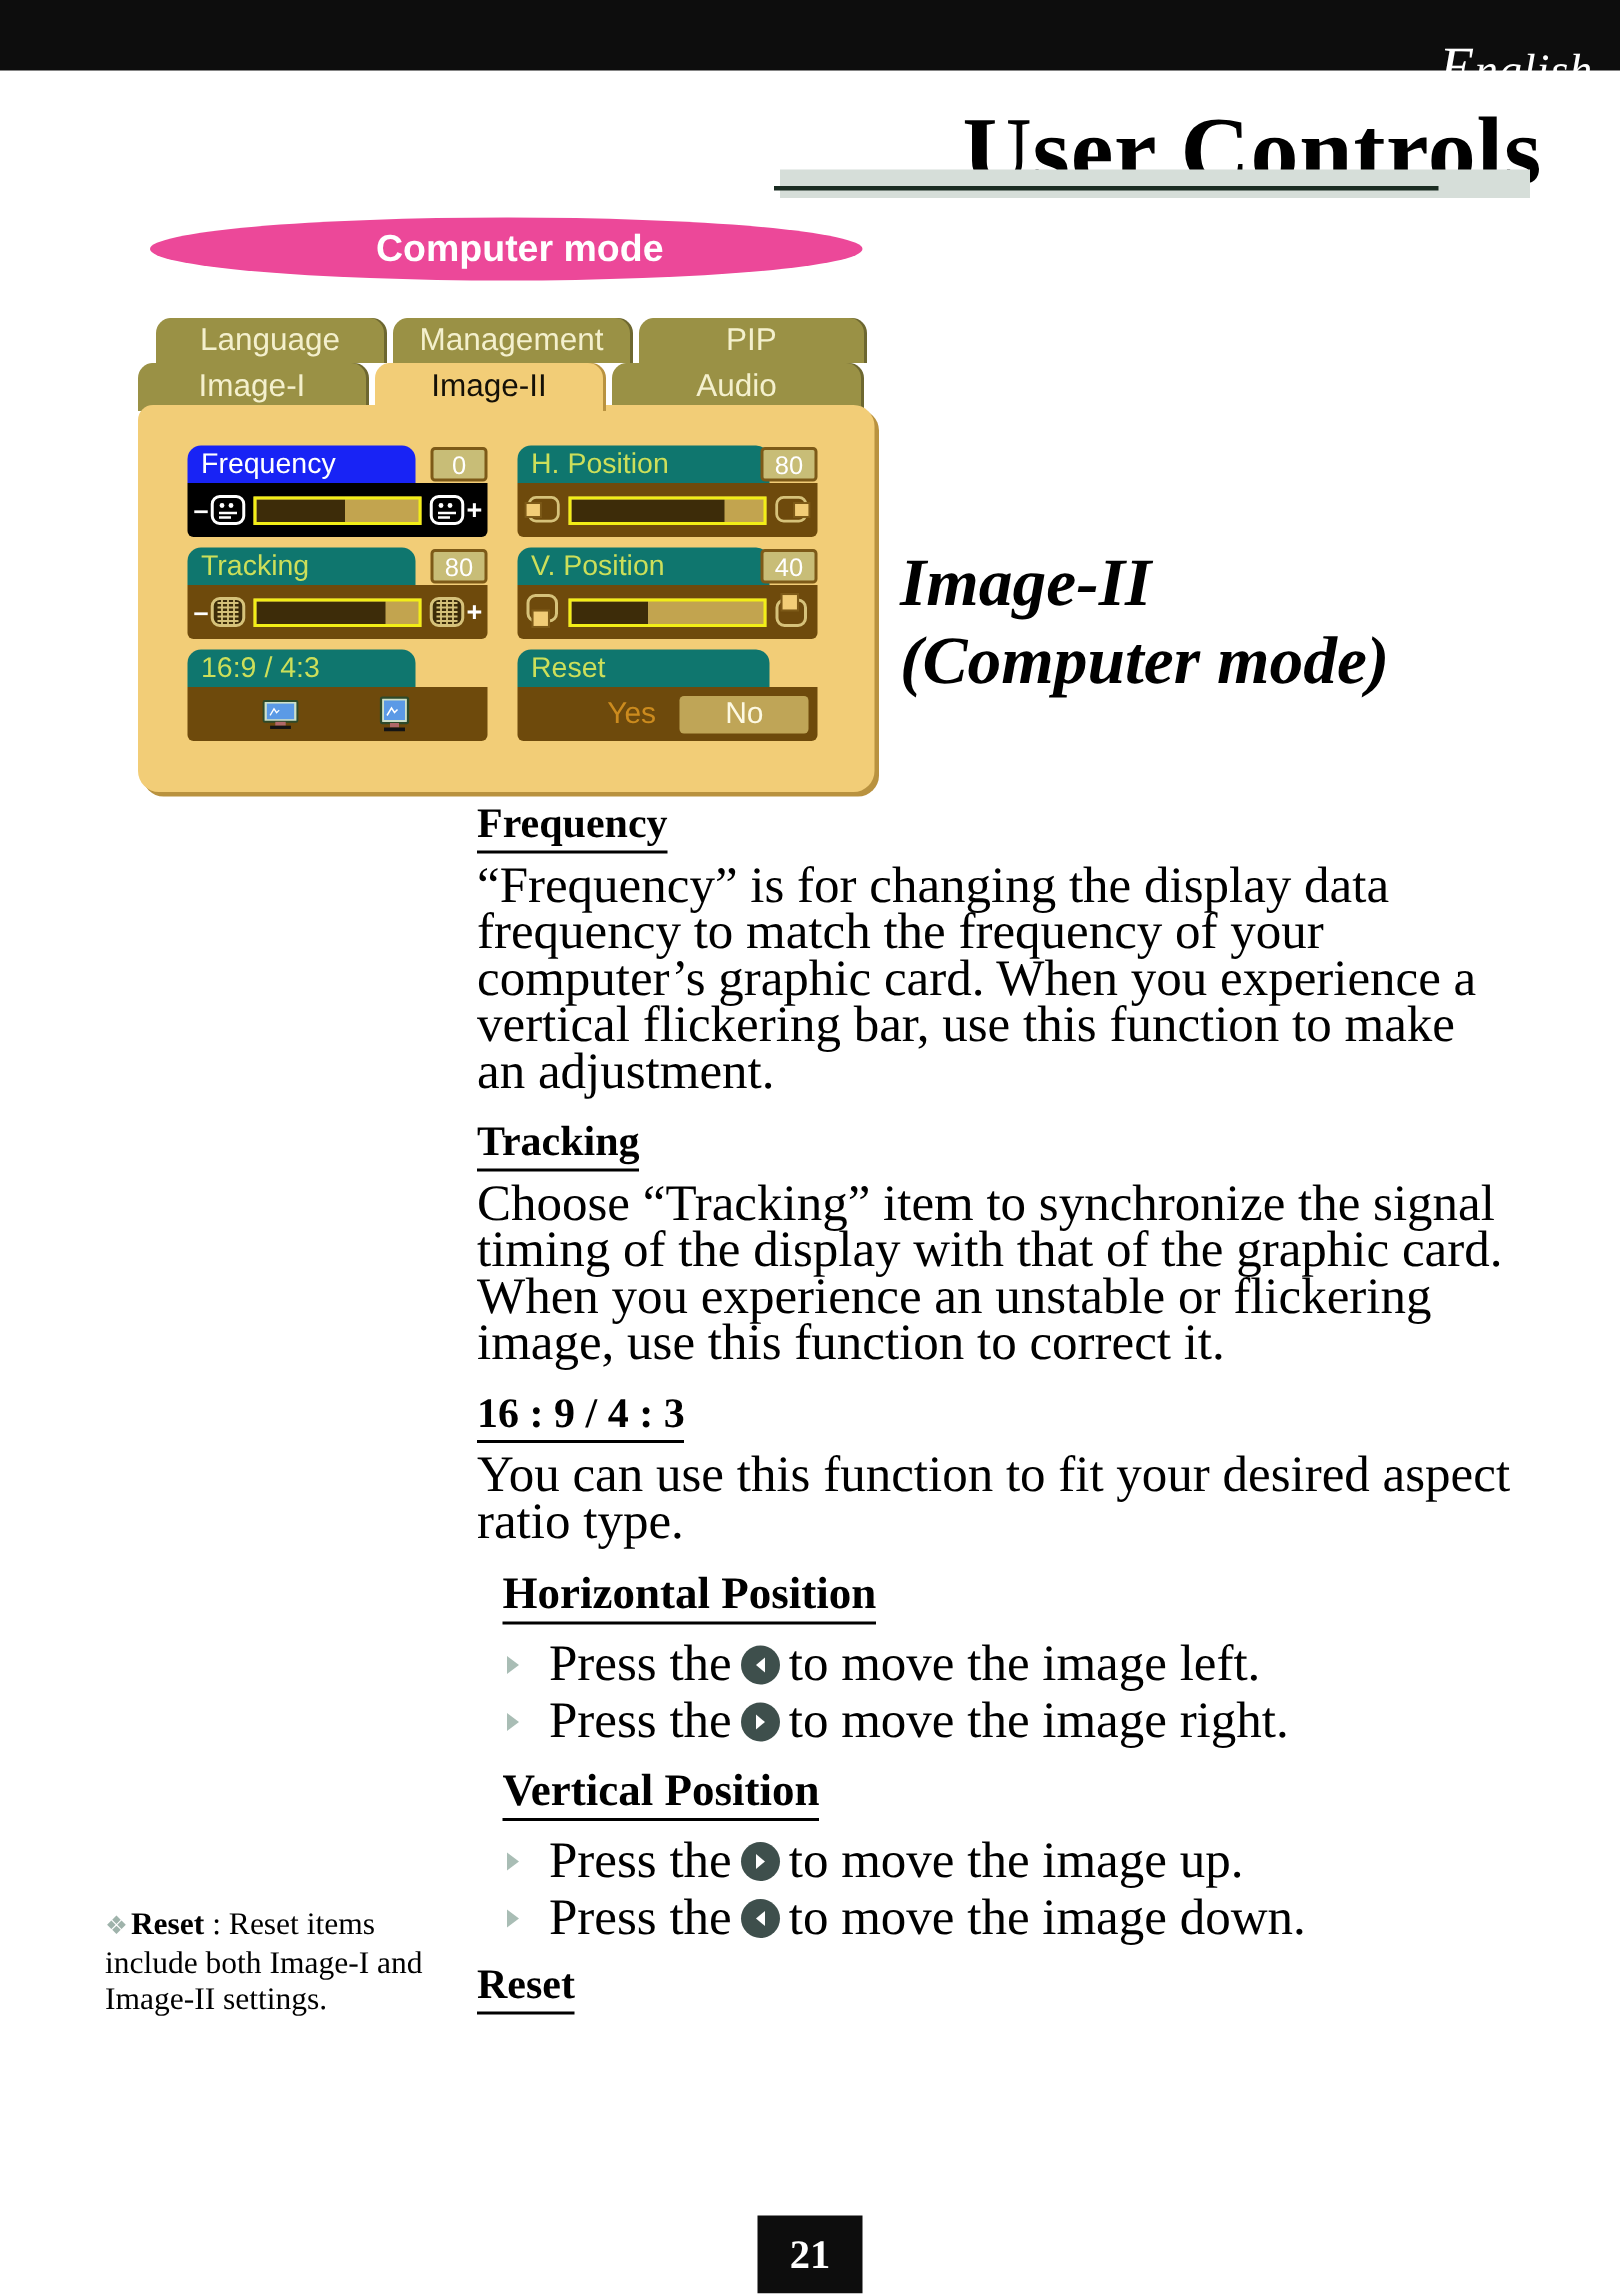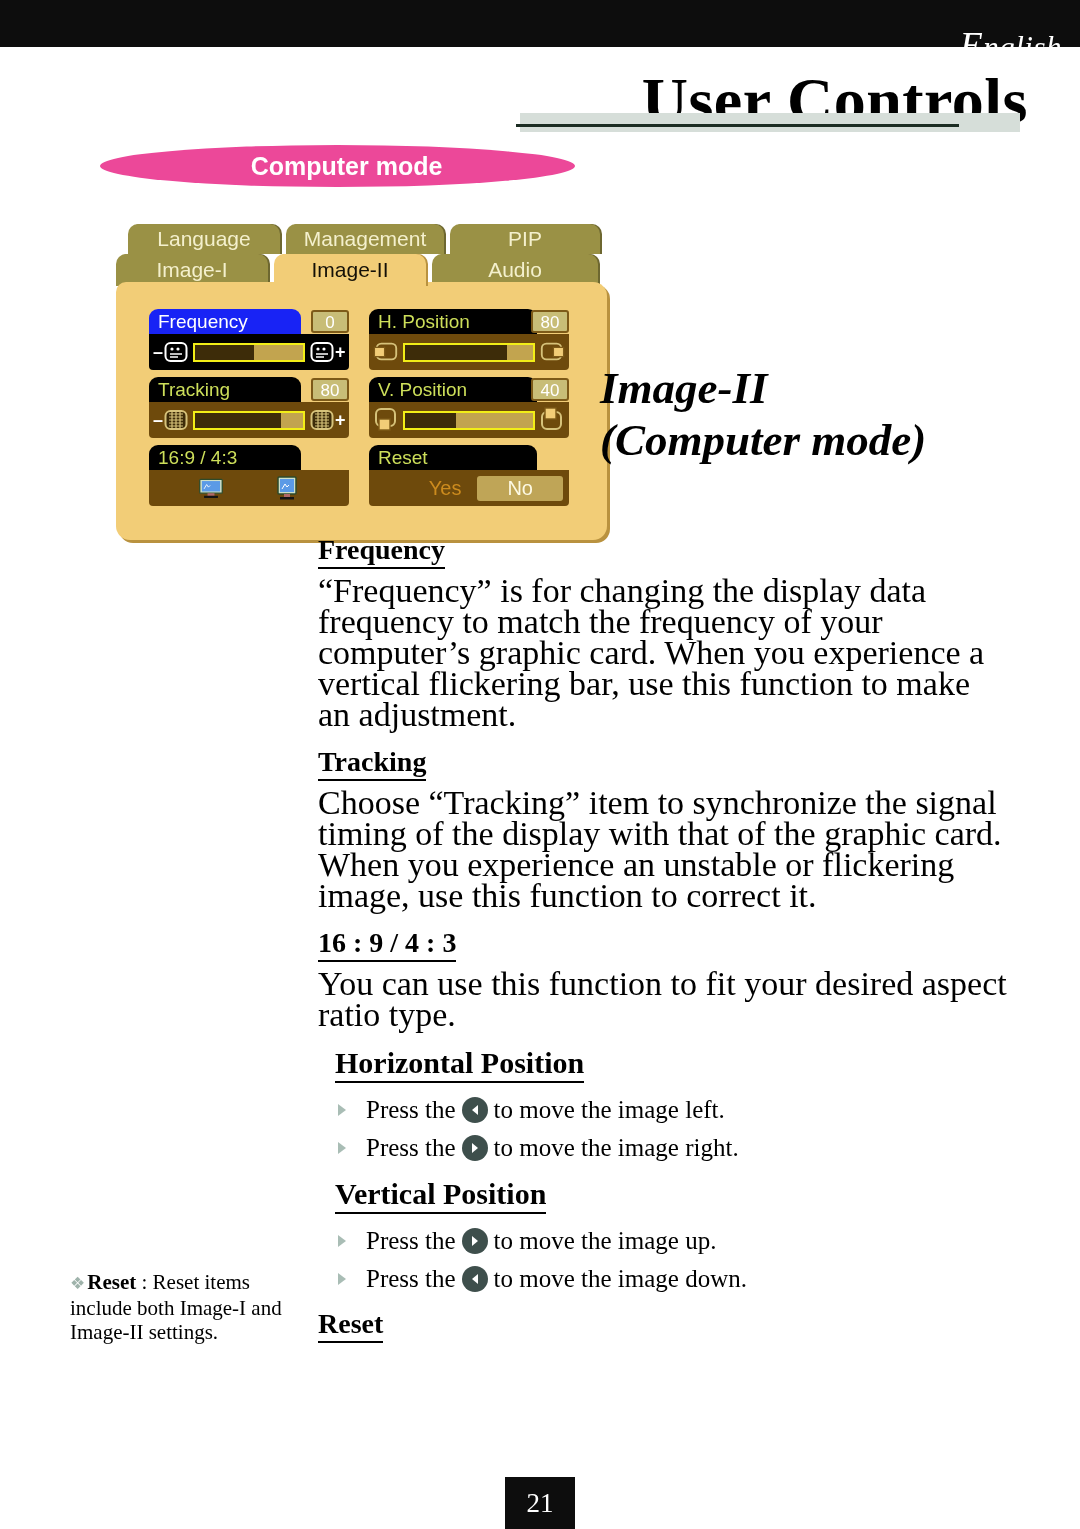--- a/index.html
+++ b/index.html
@@ -76,24 +76,23 @@
     box-sizing: border-box;
     color: #ffffff;
     font-family: "Liberation Sans", sans-serif;
     font-weight: bold;
     font-size: 25px;
   }
 
   
   .osd {
     position: absolute;
-    left: 92px; top: 224px;
+    left: 92px; top: 212px;
     width: 496px; height: 240px;
     font-family: "Liberation Sans", sans-serif;
-    margin-left: 24px;
   }
   .tab-row {
     position: absolute;
     left: 0; top: 0;
     width: 496px; height: 60px;
   }
   .tab {
     position: absolute;
     height: 30px;
     background: #9a9145;
@@ -139,21 +138,21 @@
   .row-l { left: 33px; }
   .row-r { left: 253px; }
   .row-1 { top: 27px; }
   .row-2 { top: 95px; }
   .row-3 { top: 163px; }
 
   .row-head {
     position: absolute;
     left: 0; top: 0;
     width: 152px; height: 25px;
-    background: #000000;
+    background: #0f766e;
     border-top-left-radius: 9px;
     border-top-right-radius: 9px;
     color: #cddf5a;
     font-size: 19px;
     line-height: 25px;
     padding-left: 9px;
     box-sizing: border-box;
     white-space: nowrap;
     overflow: hidden;
   }
@@ -277,21 +276,21 @@
   .para {
     font-family: "Liberation Serif", serif;
     font-size: 34px;
     line-height: 31px;
     margin: 0 0 16px 0;
   }
   .bullets { margin: 2px 0 10px 0; }
   .bullet-line {
     display: flex;
     align-items: center;
-    font-size: 25px;
+    font-size: 34px;
     line-height: 38px;
     padding-left: 18px;
   }
   .tri-bullet {
     width: 16px; height: 18px;
     flex: none;
     margin-right: 14px;
     display: flex;
     align-items: center;
   }
@@ -329,20 +328,21 @@
     position: absolute;
     left: 505px; top: 1477px;
     width: 70px; height: 52px;
     background: #0d0d0d;
     color: #ffffff;
     font-family: "Liberation Serif", serif;
     font-size: 27px;
     display: flex;
     align-items: center;
     justify-content: center;
+    font-weight: bold;
   }
 </style>
 </head>
 <body>
 
 <div class="top-black-bar"></div>
 <div class="lang-label"><span class="cap">E</span><span>nglish</span></div>
 
 <div class="page-heading">User Controls</div>
 <div class="heading-band"></div>

